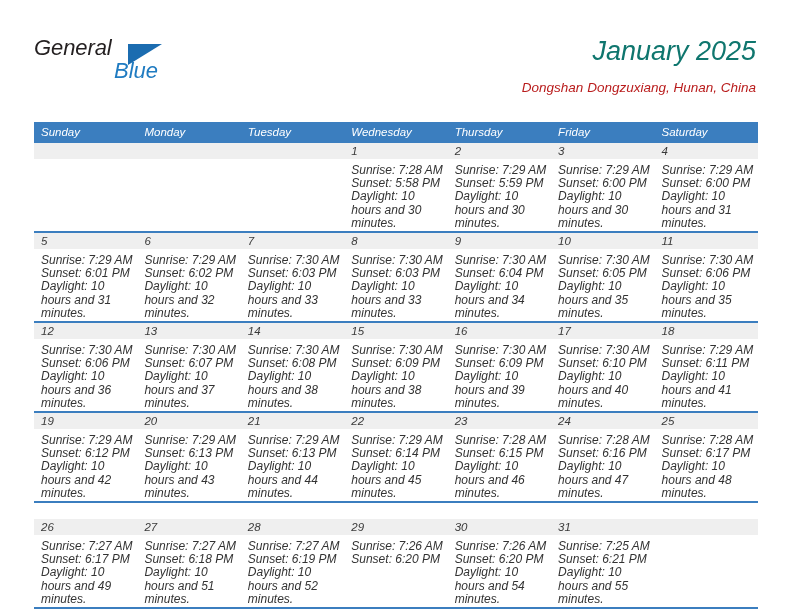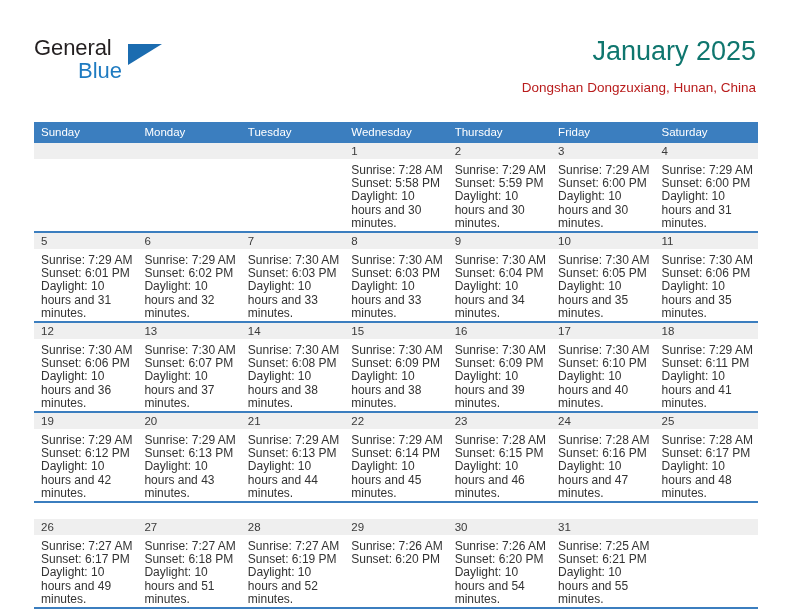--- a/index.html
+++ b/index.html
@@ -11,20 +11,21 @@
     height: 612px;
     background: #ffffff;
     font-family: "Liberation Sans", sans-serif;
     overflow: hidden;
   }
   .page {
     position: relative;
     width: 792px;
     height: 436px;
     box-sizing: border-box;
+    font-style: italic;
   }
 
   
   .header {
     position: absolute;
     left: 0;
     top: 0;
     width: 792px;
     height: 100px;
   }
@@ -41,21 +42,21 @@
     letter-spacing: -0.1px;
     line-height: 24px;
     height: 24px;
     white-space: nowrap;
   }
   .brand-line2 {
     font-size: 22px;
     color: #1f7bc1;
     line-height: 24px;
     height: 24px;
-    margin-left: 44px;
+    margin-left: 80px;
     margin-top: -1px;
     white-space: nowrap;
   }
   .brand-triangle {
     position: absolute;
     left: 94px;
     top: 8px;
     width: 0;
     height: 0;
     border-left: 34px solid #1b6cb0;

